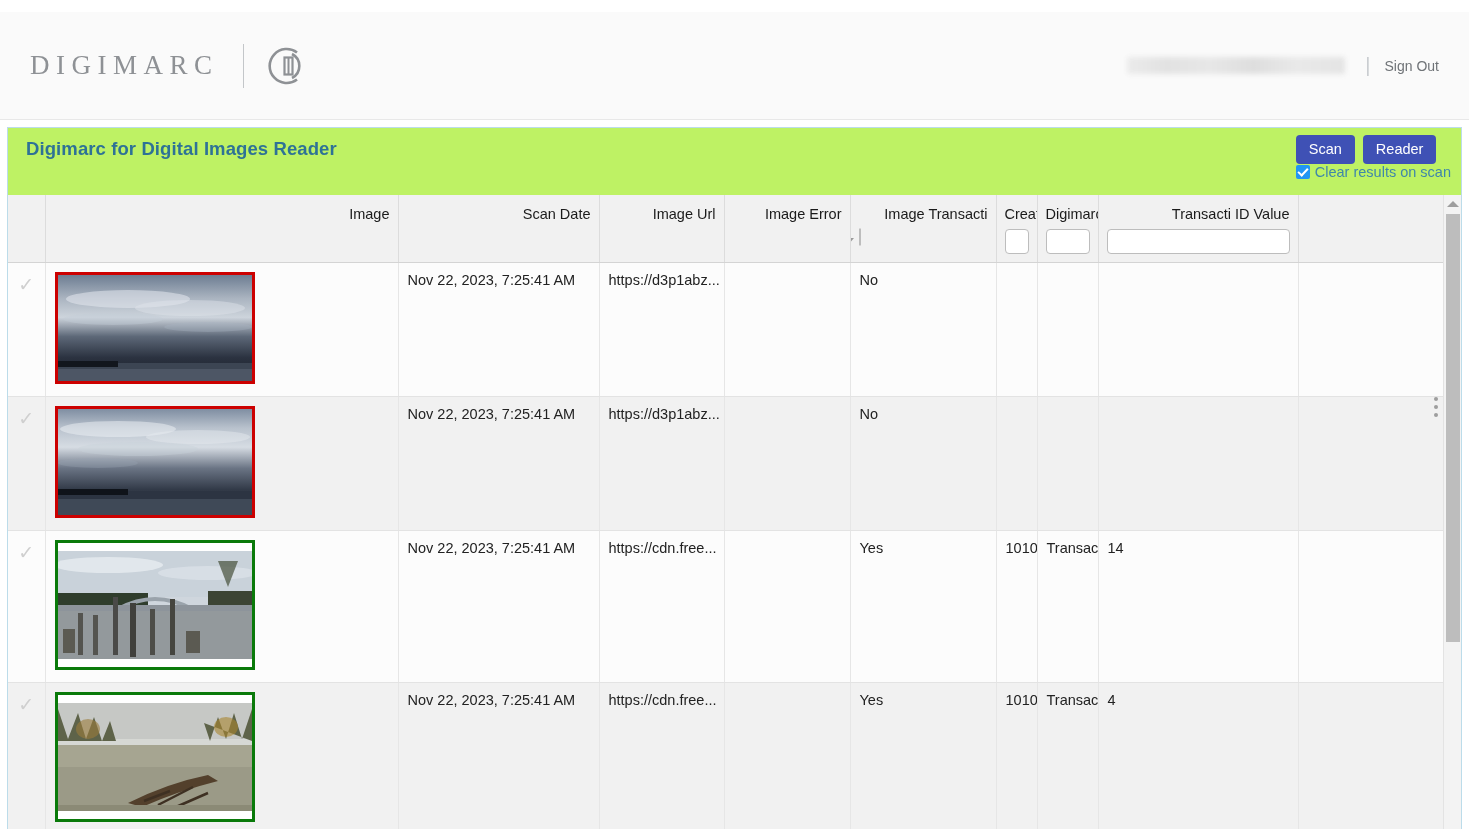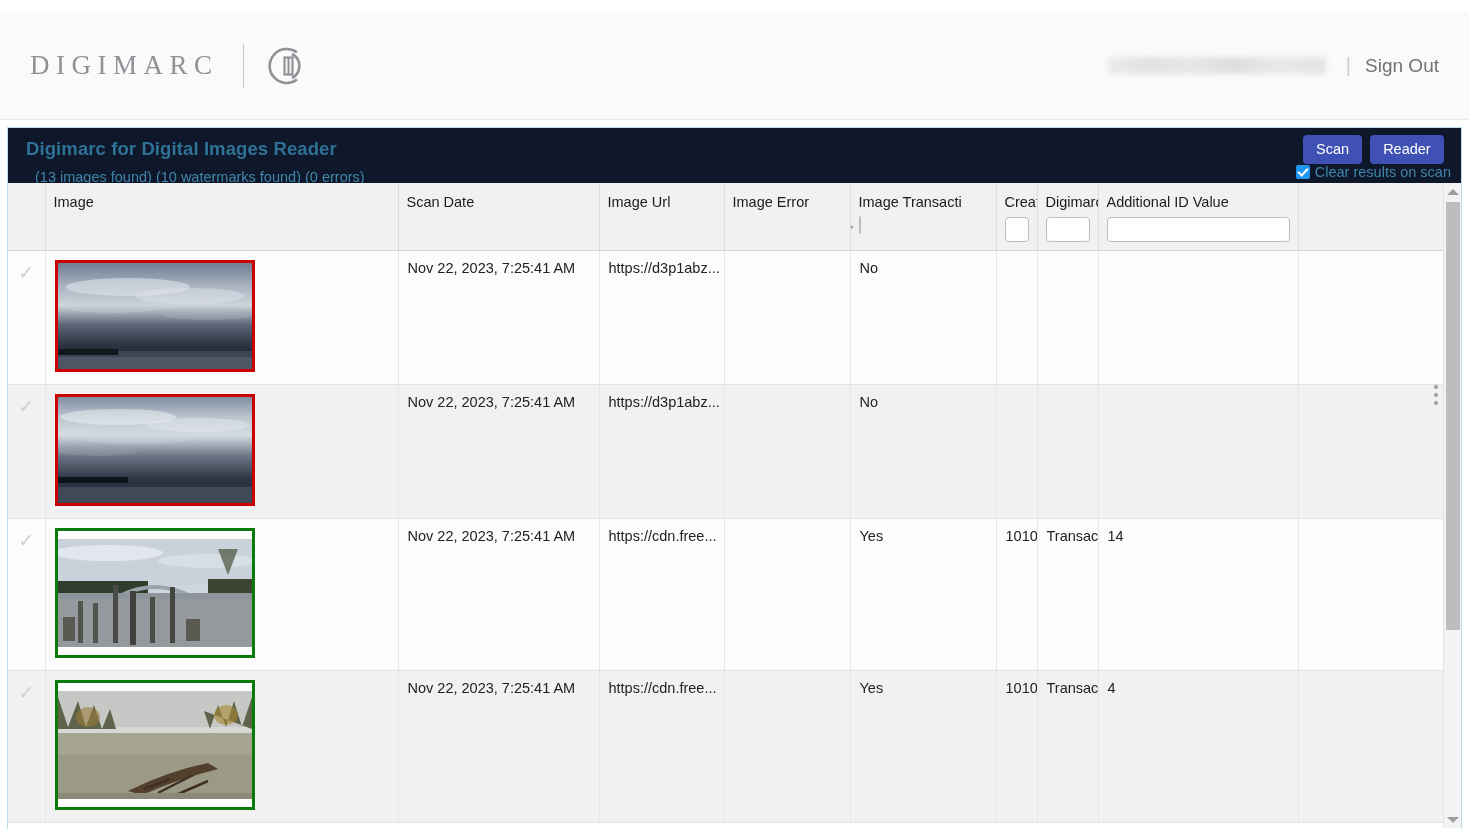--- a/index.html
+++ b/index.html
@@ -42,50 +42,50 @@
   .user-redacted {
     width: 218px; height: 17px;
     background: linear-gradient(90deg,#ebebeb 0%,#e2e2e2 18%,#e7e7e7 38%,#dedede 58%,#e9e9e9 78%,#e4e4e4 100%);
     filter: blur(2.6px);
     border-radius: 2px;
   }
   .sep-pipe {
     color: #c9ccd0; font-size: 20px; margin: 0 14px 0 20px; font-weight: 300;
   }
   .signout {
-    font-size: 19px; color: #6f7377; text-decoration: none;
+    font-size: 14px; color: #6f7377; text-decoration: none;
     font-family: "Liberation Sans", sans-serif;
   }
 
   
   .app-panel {
     margin: 7px 7px 0 7px;
     border: 1px solid #bcdcea;
     height: 712px;
     background: #ffffff;
     position: relative;
     overflow: hidden;
   }
   .panel-titlebar {
-    background: #0f172a;
+    background: #bef264;
     padding: 10px 0 6px 0;
     position: relative;
-    height: 55px;
+    height: 67px;
   }
   .panel-title {
     font-size: 18.5px; font-weight: bold; color: #2e7296;
     padding-left: 18px; letter-spacing: .1px;
   }
   .panel-sub {
     font-size: 14.5px; color: #3f86aa;
     padding-left: 27px; margin-top: 9px;
   }
   .panel-actions {
     position: absolute; top: 7px; right: 10px;
-    display: flex; flex-direction: column; align-items: center;
+    display: flex; flex-direction: column; align-items: flex-start;
   }
   .btn-row { display: flex; gap: 8px; }
   .btn {
     background: #3f51b5; color: #ffffff; border: none;
     font-size: 14.5px; font-family: "Liberation Sans", sans-serif;
     padding: 5px 13px 6px 13px; border-radius: 4px; cursor: pointer;
     line-height: 1.25;
   }
   .clear-row {
     display: flex; align-items: center; gap: 1px;
@@ -120,21 +120,21 @@
     padding: 11px 8px 8px 8px;
     height: 65px;
     font-weight: normal;
     text-align: left;
     font-size: 14.5px;
     color: #1b1b1b;
     overflow: hidden;
     white-space: nowrap;
   }
   .grid thead th.hdr-last { border-right: none; }
-  .hdr-label { display: block; margin-bottom: 7px; }
+  .hdr-label { display: block; margin-bottom: 7px; text-align: right; }
   .flt-select {
     width: 100%; height: 25px; border: 1px solid #bdbdbd;
     border-radius: 4px; background: #fff; position: relative;
   }
   .flt-select .caret {
     position: absolute; right: 6px; top: 9px;
     width: 0; height: 0; border-left: 6px solid transparent;
     border-right: 6px solid transparent; border-top: 7px solid #9a9a9a;
   }
   .flt-text {
@@ -228,21 +228,20 @@
     <span class="user-redacted"></span>
     <span class="sep-pipe">|</span>
     <a class="signout" href="#">Sign Out</a>
   </div>
 </div>
 
 <div class="app-panel">
 
   <div class="panel-titlebar">
     <div class="panel-title">Digimarc for Digital Images Reader</div>
-    <div class="panel-sub">(13 images found) (10 watermarks found) (0 errors)</div>
 
     <div class="panel-actions">
       <div class="btn-row">
         <button class="btn">Scan</button>
         <button class="btn">Reader</button>
       </div>
       <div class="clear-row">
         <span class="cb"></span>
         <span class="clear-label">Clear results on scan</span>
       </div>
@@ -294,21 +293,21 @@
             </th>
             <th>
               <span class="hdr-label">Creat</span>
               <span class="flt-text" style="display:block"></span>
             </th>
             <th>
               <span class="hdr-label">Digimarc</span>
               <span class="flt-text" style="display:block"></span>
             </th>
             <th>
-              <span class="hdr-label">Additional ID Value</span>
+              <span class="hdr-label">Transacti ID Value</span>
               <span class="flt-text" style="display:block"></span>
             </th>
             <th class="hdr-last"></th>
           </tr>
         </thead>
         <tbody>
 
           <tr class="odd">
             <td class="col-check">
               <span class="check-mark">✓</span>

